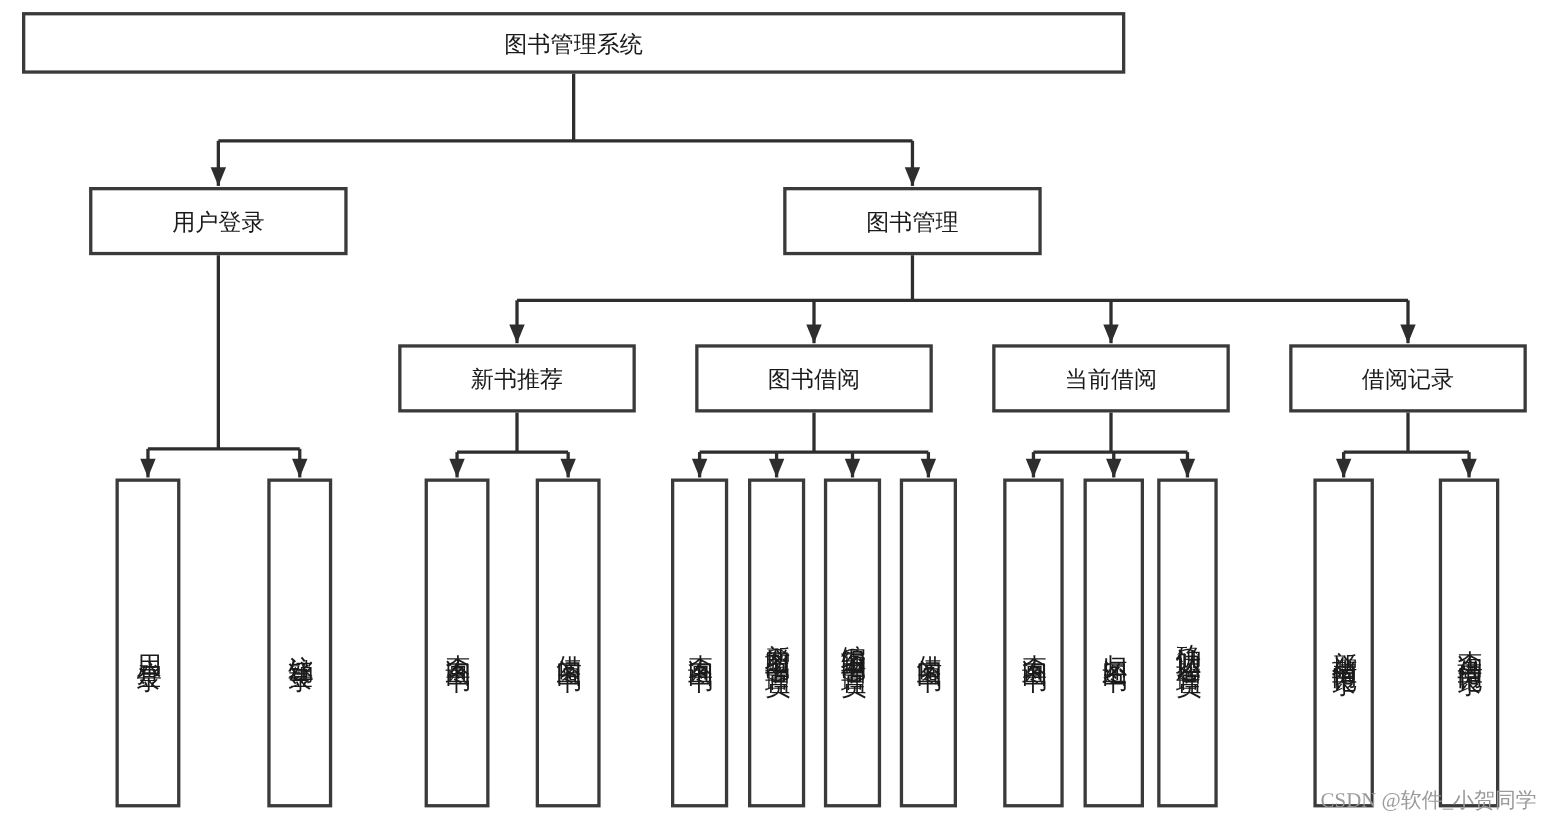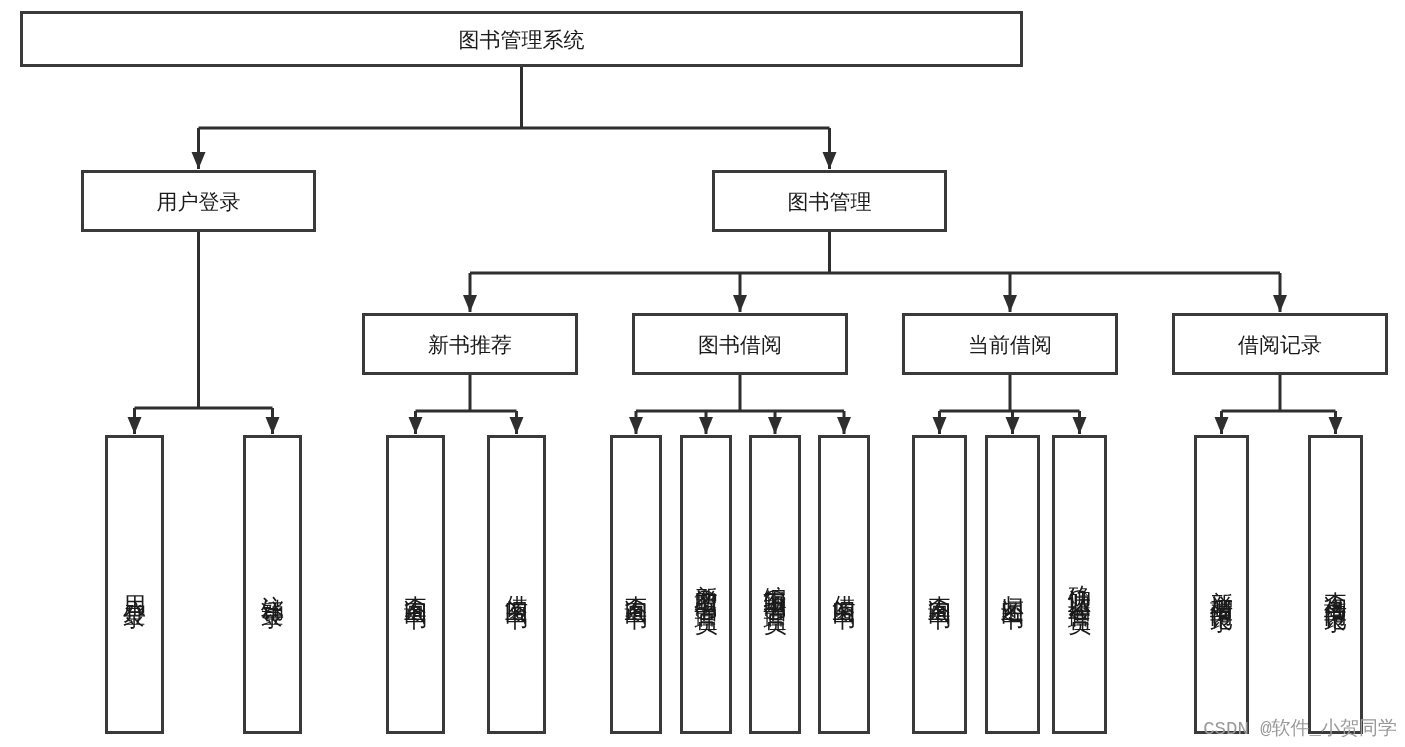--- a/index.html
+++ b/index.html
@@ -65,21 +65,21 @@
     font-size: 23px;
     line-height: 1;
     letter-spacing: 4px;
     color: #1a1a1a;
     white-space: nowrap;
   }
   #watermark {
     position: absolute;
     right: 8px;
     bottom: 6px;
-    font-family: Liberation Mono, monospace;
+    font-family: Liberation Serif, serif;
     font-size: 19px;
     color: #9a9a9a;
     white-space: nowrap;
     pointer-events: none;
   }
 </style>
 </head>
 <body>
 
 <div id="diagram-root">

